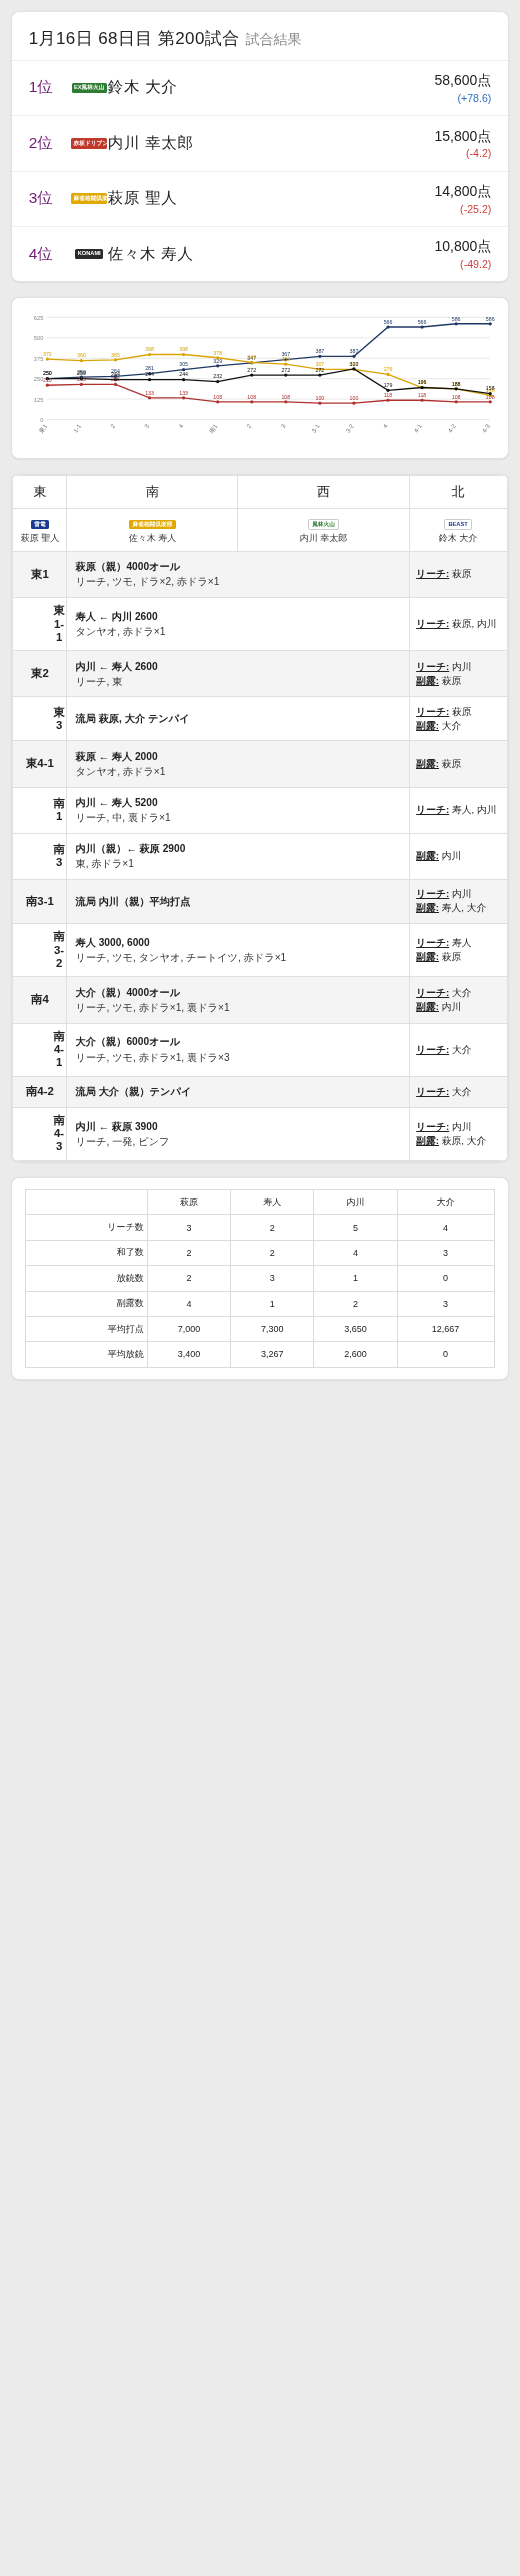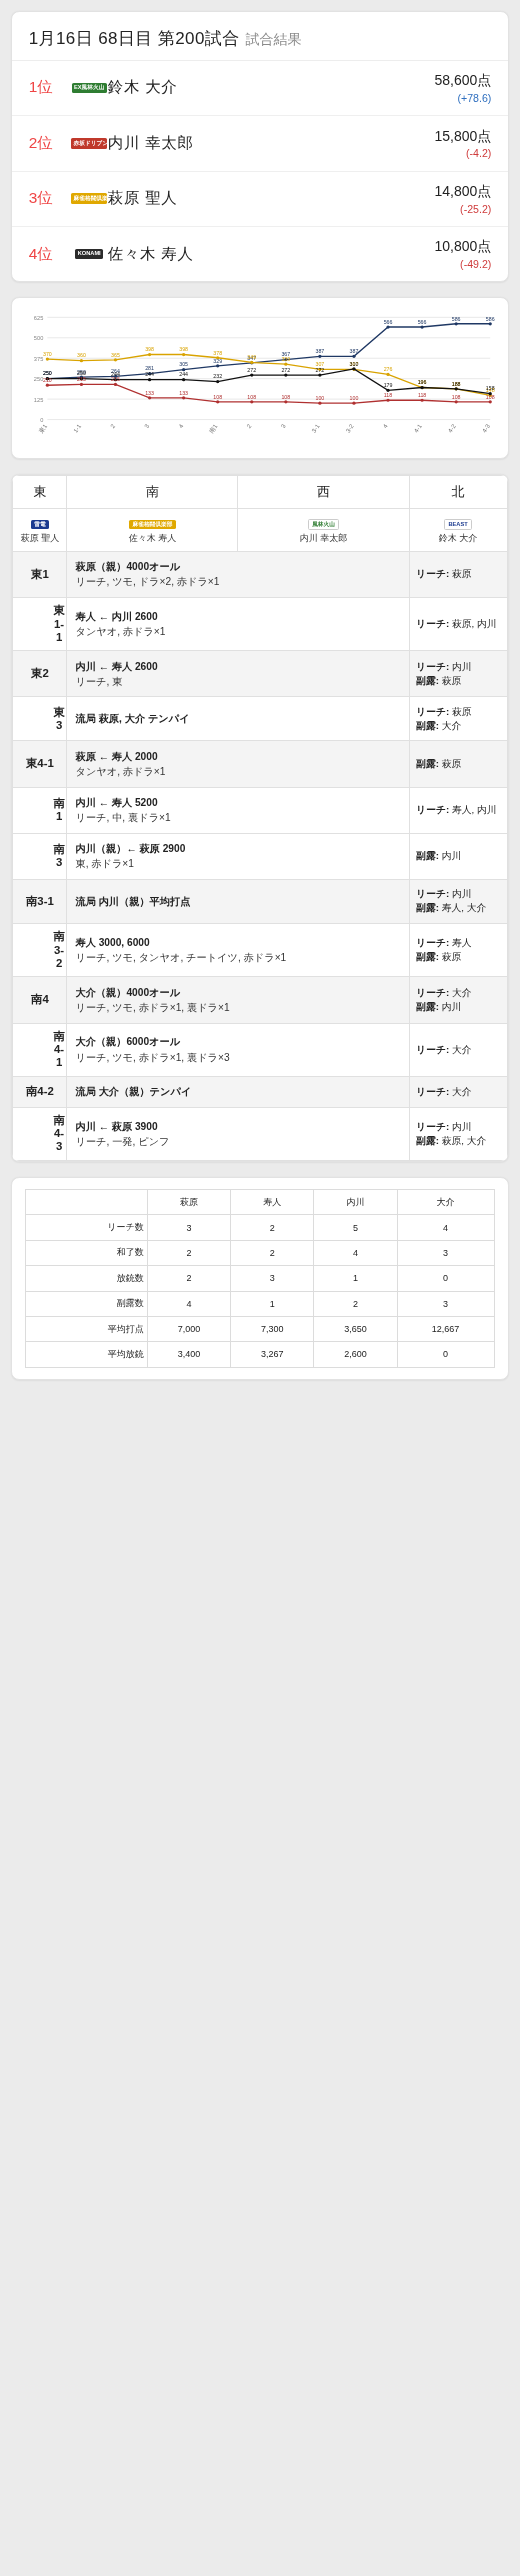--- a/index.html
+++ b/index.html
@@ -40,21 +40,21 @@
   .rank-row {
     display: flex;
     align-items: center;
     padding: 11.4px 16.3px;
     border-bottom: 0.8px solid #efefef;
     min-height: 49px;
   }
   .rank-row:last-child { border-bottom: none; }
   .rank-pos {
     font-size: 15.4px;
-    color: #ef4444;
+    color: #701a75;
     width: 42px;
     flex: none;
   }
   .rank-team {
     width: 37px;
     flex: none;
     display: flex;
     align-items: center;
     justify-content: center;
   }
@@ -143,21 +143,21 @@
   }
   .hand-main .lead { font-weight: bold; }
   .hand-yaku { color: #333; }
   .hand-side {
     width: 98px;
     padding: 7.3px 6.5px;
     font-size: 9.8px;
     color: #222;
     line-height: 1.45;
   }
-  .hand-side b { font-weight: bold; }
+  .hand-side b { font-weight: bold; text-decoration: underline; }
   .shade { background: #f4f4f4; }
   .plain { background: #fff; padding-left: 40px; }
 
   
   .stats-card { padding: 11.4px 13px; }
   .stats-table {
     width: 100%;
     border-collapse: collapse;
     font-size: 9px;
   }

